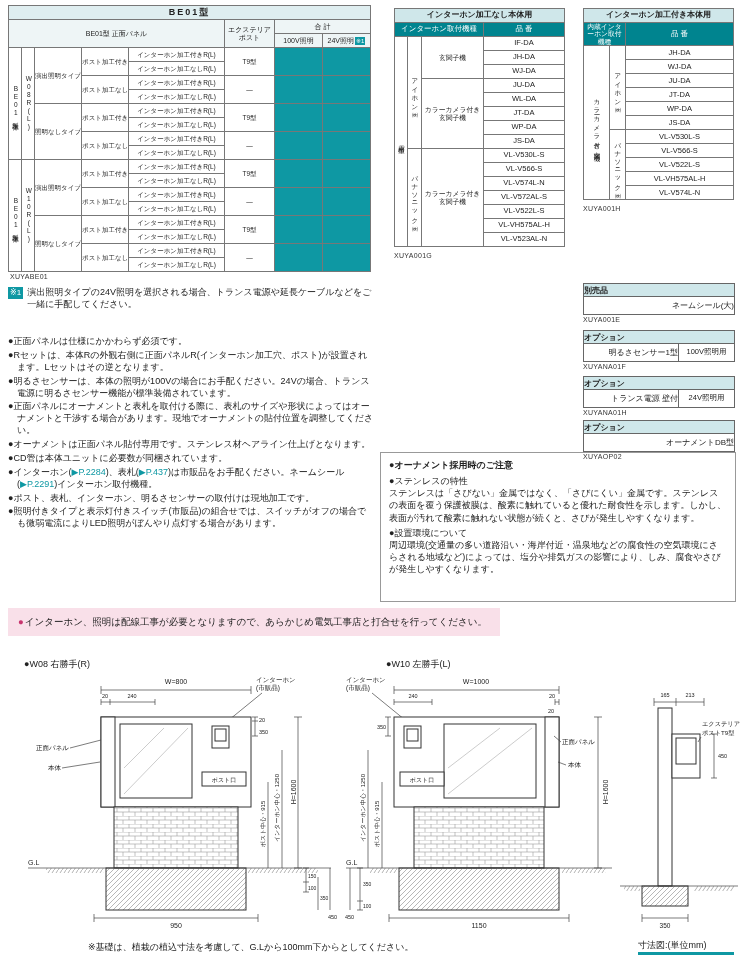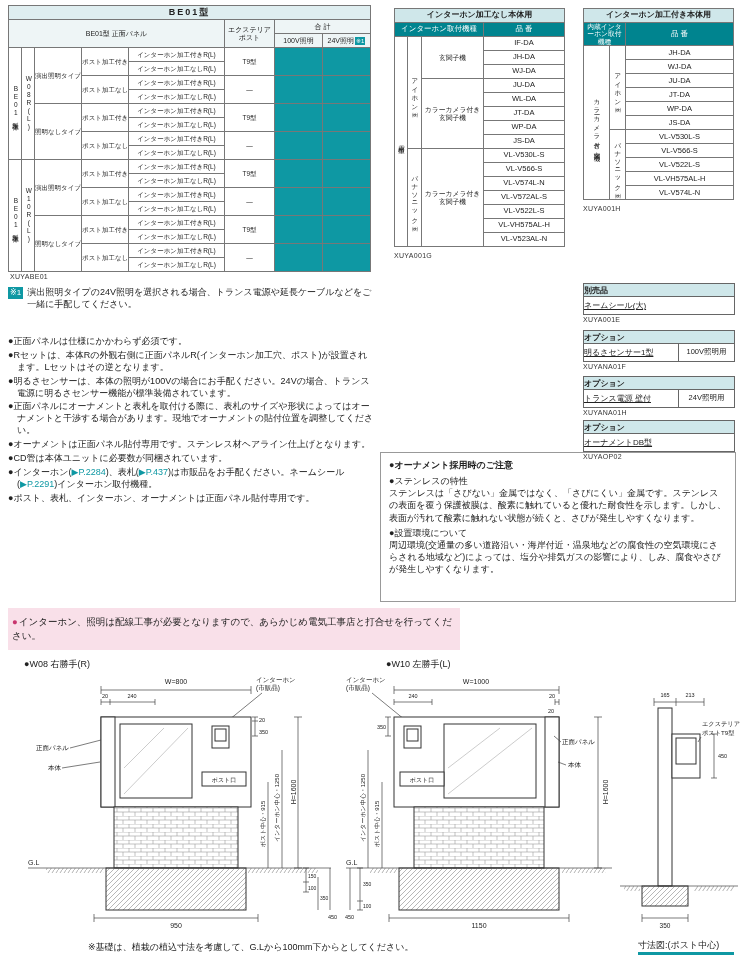--- a/index.html
+++ b/index.html
@@ -28,33 +28,33 @@
 .t2 .pn{font-size:7.5px;}
 .tn{width:170px;border:1px solid #444;}
 .tt3{width:150px;border:1px solid #444;}
 
 .code{font-size:7px;color:#333;letter-spacing:0.3px;}
 
 
 .opt{width:152px;border:1px solid #666;background:#fff;}
 .opt .tag{background:#cfe7ea;font-size:8px;font-weight:bold;text-align:left;height:13px;line-height:13px;border-bottom:1px solid #666;}
 .opt .body{display:flex;height:17px;align-items:center;font-size:8px;}
-.opt .name{flex:1;text-align:left;white-space:nowrap;text-decoration:underline;}
+.opt .name{flex:1;text-align:right;white-space:nowrap;}
 .opt .sub{width:56px;border-left:1px solid #666;text-align:center;height:100%;line-height:16px;font-size:7.5px;}
 
 
 .note1{width:364px;display:flex;gap:4px;font-size:9px;line-height:1.3;}
 .note1 .badge{background:#0e98a3;color:#fff;font-size:8px;padding:0 2px;height:12px;line-height:12px;flex:none;}
 .bullets{width:366px;font-size:9px;line-height:1.32;}
 .bullets .li{margin-bottom:2px;text-indent:-9px;padding-left:9px;}
 .lk{color:#0e98a3;}
 .notice{width:356px;min-height:150px;border:1px solid #999;padding:6px 8px;font-size:9px;line-height:1.35;}
 .notice .tt{font-weight:bold;margin-bottom:4px;}
 .notice .hd2{margin-top:3px;}
-.pink{width:452px;background:#f9e0e9;padding:7px 4px;font-size:9.5px;line-height:1.45;}
+.pink{width:492px;background:#f9e0e9;padding:7px 10px;font-size:9.5px;line-height:1.45;}
 .pink .pb{color:#c8356e;margin-right:1px;}
 
 .dtitle{font-size:9px;}
 svg text{font-family:"Liberation Sans","DejaVu Sans",sans-serif;fill:#222;}
 svg line,svg polyline{stroke:#444;stroke-width:0.7;fill:none;}
 svg .thin{stroke:#999;stroke-width:0.5;}
 svg rect.o{fill:#fff;stroke:#333;stroke-width:1;}
 svg rect.pt{stroke:#333;stroke-width:1;}
 .tealbar{background:#0e98a3;height:3px;}
 .fnote{font-size:9px;}
@@ -351,21 +351,22 @@
 </div>
 
 <div class="abs bullets" style="left:8px;top:336px;">
   <div class="li">●正面パネルは仕様にかかわらず必須です。</div>
   <div class="li">●Rセットは、本体Rの外観右側に正面パネルR(インターホン加工穴、ポスト)が設置されます。Lセットはその逆となります。</div>
   <div class="li">●明るさセンサーは、本体の照明が100Vの場合にお手配ください。24Vの場合、トランス電源に明るさセンサー機能が標準装備されています。</div>
   <div class="li">●正面パネルにオーナメントと表札を取付ける際に、表札のサイズや形状によってはオーナメントと干渉する場合があります。現地でオーナメントの貼付位置を調整してください。</div>
   <div class="li">●オーナメントは正面パネル貼付専用です。ステンレス材ヘアライン仕上げとなります。</div>
   <div class="li">●CD管は本体ユニットに必要数が同梱されています。</div>
   <div class="li"><span>●インターホン(</span><span class="lk">▶P.2284</span><span>)、表札(</span><span class="lk">▶P.437</span><span>)は市販品をお手配ください。ネームシール(</span><span class="lk">▶P.2291</span><span>)インターホン取付機種。</span></div>
-  <div class="li">●ポスト、表札、インターホン、オーナメントは正面パネル貼付専用です。</div>
+  <div class="li">●ポスト、表札、インターホン、明るさセンサーの取付けは現地加工です。</div>
+  <div class="li">●照明付きタイプと表示灯付きスイッチ(市販品)の組合せでは、スイッチがオフの場合でも微弱電流によりLED照明がぼんやり点灯する場合があります。</div>
 </div>
 
 <div class="abs notice" style="left:380px;top:452px;">
   <div class="tt">●オーナメント採用時のご注意</div>
   <div class="hd2">●ステンレスの特性</div>
   <div>ステンレスは「さびない」金属ではなく、「さびにくい」金属です。ステンレスの表面を覆う保護被膜は、酸素に触れていると優れた耐食性を示します。しかし、表面が汚れて酸素に触れない状態が続くと、さびが発生しやすくなります。</div>
   <div class="hd2">●設置環境について</div>
   <div>周辺環境(交通量の多い道路沿い・海岸付近・温泉地などの腐食性の空気環境にさらされる地域など)によっては、塩分や排気ガスの影響により、しみ、腐食やさびが発生しやすくなります。</div>
 </div>
 
@@ -557,14 +558,14 @@
   <rect x="76" y="198" width="40" height="5" fill="url(#ghatchp)" stroke="none"></rect>
   <rect class="pt" x="24" y="198" width="46" height="20" fill="url(#hatchp)"></rect>
 
   <line x1="24" y1="230" x2="70" y2="230"></line>
   <line x1="24" y1="226" x2="24" y2="234"></line>
     <line x1="70" y1="226" x2="70" y2="234"></line>
   <text x="47" y="240" font-size="6.5" text-anchor="middle">350</text>
 </svg>
 
 <div class="abs fnote" style="left:88px;top:941px;">※基礎は、植栽の植込寸法を考慮して、G.Lから100mm下からとしてください。</div>
-<div class="abs unote" style="left:638px;top:939px;">寸法図:(ポスト中心)</div>
+<div class="abs unote" style="left:638px;top:939px;">寸法図:(単位mm)</div>
 <div class="abs tealbar" style="left:638px;top:952px;width:96px;"></div>
 
 </body></html>

